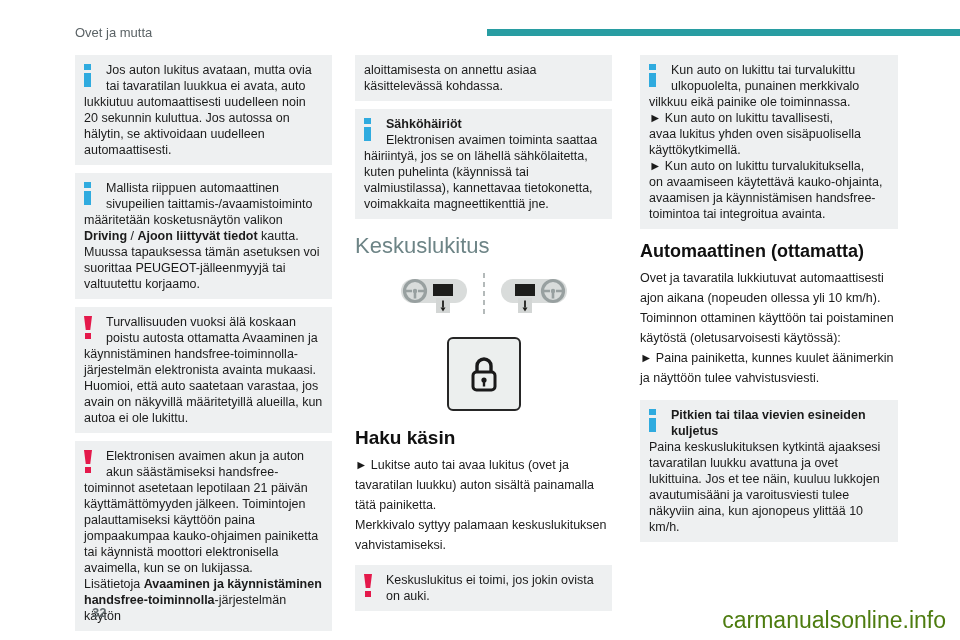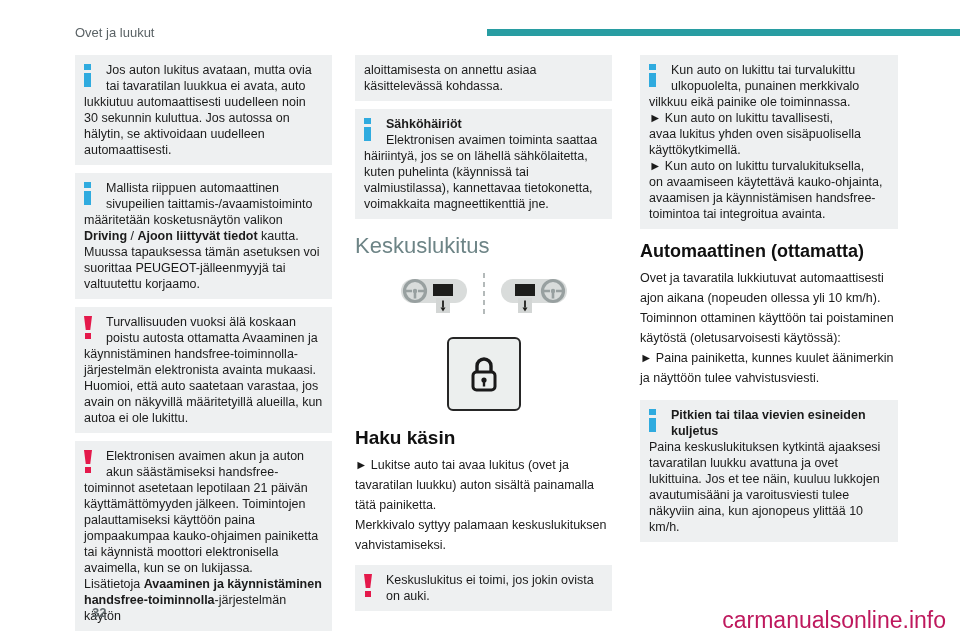--- a/index.html
+++ b/index.html
@@ -60,36 +60,36 @@
     width:70px;height:70px;margin:0 auto;
     background:#ecefee;border:2px solid #262626;border-radius:6px;
     display:flex;align-items:center;justify-content:center;
   }
   .page-number{
     position:absolute;left:92px;top:605px;
     font-size:13px;font-weight:600;color:#60696c;
   }
   .watermark{
     position:absolute;right:14px;bottom:6px;
-    font-size:23px;color:#be185d;
+    font-size:23px;color:#4d7c0f;
   }
 </style>
 </head>
 <body>
 
-<div class="page-header">Ovet ja luukut</div>
+<div class="page-header">Ovet ja mutta</div>
 <div class="accent-bar"></div>
 
 <div class="col col-left">
   <div class="box">
     <span class="note-icon info-icon">
         <span class="dot"></span>
         <span class="stem"></span>
       </span>
-    <span class="rich"><span>Jos auton lukitus avataan, mutta ovia tai tavaratilan luukkua ei avata, auto lukkiutuu automaattisesti uudelleen noin 30 sekunnin kuluttua. Jos autossa on hälytin, se aktivoidaan uudelleen automaattisesti.</span></span>
+    <span class="rich"><span>Jos auton lukitus avataan, mutta ovia tai tavaratilan luukkua ei avata, auto lukkiutuu automaattisesti uudelleen noin 20 sekunnin kuluttua. Jos autossa on hälytin, se aktivoidaan uudelleen automaattisesti.</span></span>
   </div>
   <div class="box">
     <span class="note-icon info-icon">
         <span class="dot"></span>
         <span class="stem"></span>
       </span>
     <span class="rich"><span>Mallista riippuen automaattinen sivupeilien taittamis-/avaamistoiminto määritetään kosketusnäytön valikon </span><span style="font-weight: bold;">Driving</span><span> / </span><span style="font-weight: bold;">Ajoon liittyvät tiedot</span><span> kautta.
 Muussa tapauksessa tämän asetuksen voi suorittaa PEUGEOT-jälleenmyyjä tai valtuutettu korjaamo.</span></span>
   </div>
   <div class="box">

